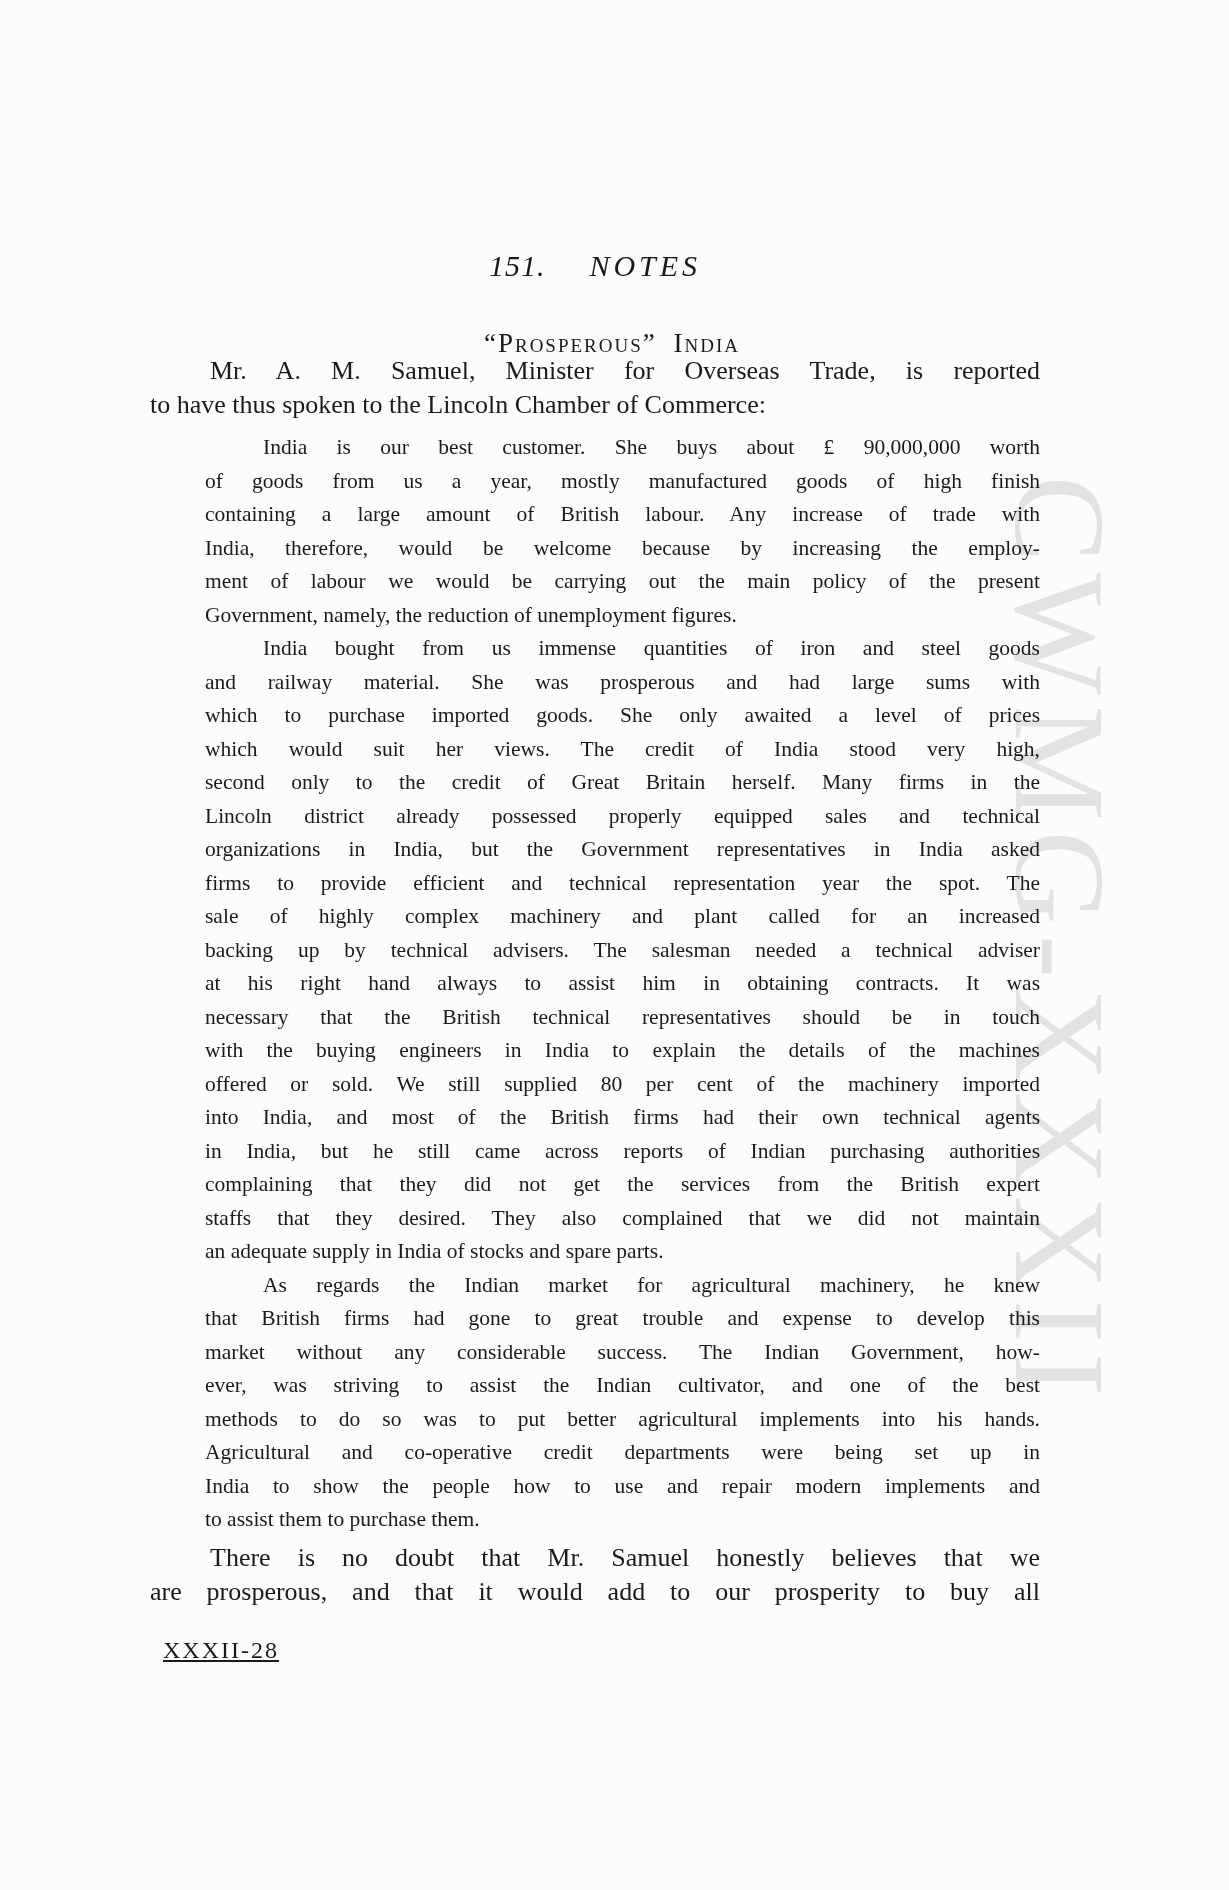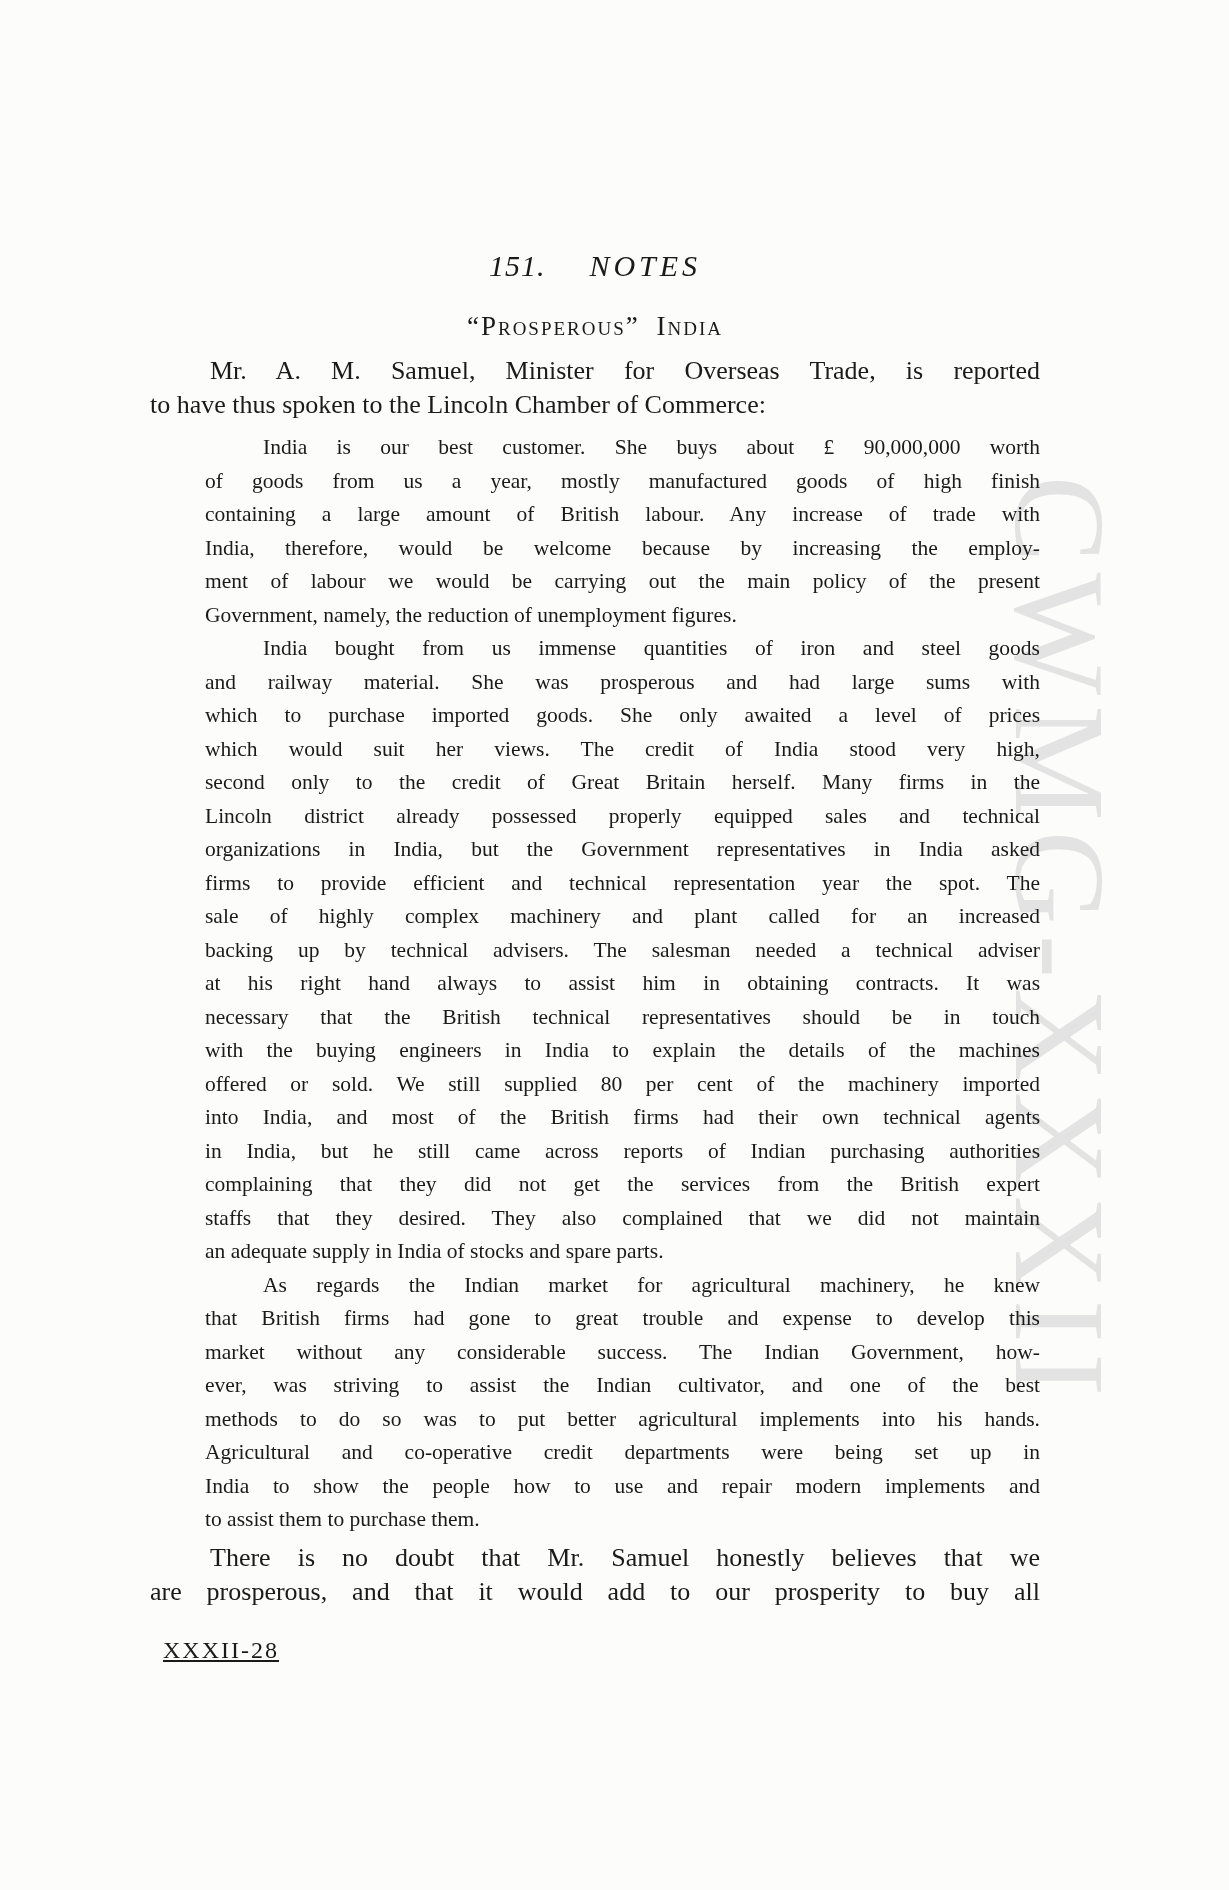--- a/index.html
+++ b/index.html
@@ -41,21 +41,21 @@
     font-weight: normal;
     font-size: 30px;
     line-height: 36px;
     letter-spacing: 1px;
   }
   .title-num { margin-right: 44px; }
   .title-text { letter-spacing: 4px; }
   .subtitle {
     position: absolute;
     top: 309px; left: 150px; width: 890px;
-    margin: 0;
+    margin: 17px;
     text-align: center;
     font-weight: normal;
     font-variant: small-caps;
     font-size: 27px;
     line-height: 34px;
     letter-spacing: 2px;
     word-spacing: 8px;
   }
   .intro {
     position: absolute;

